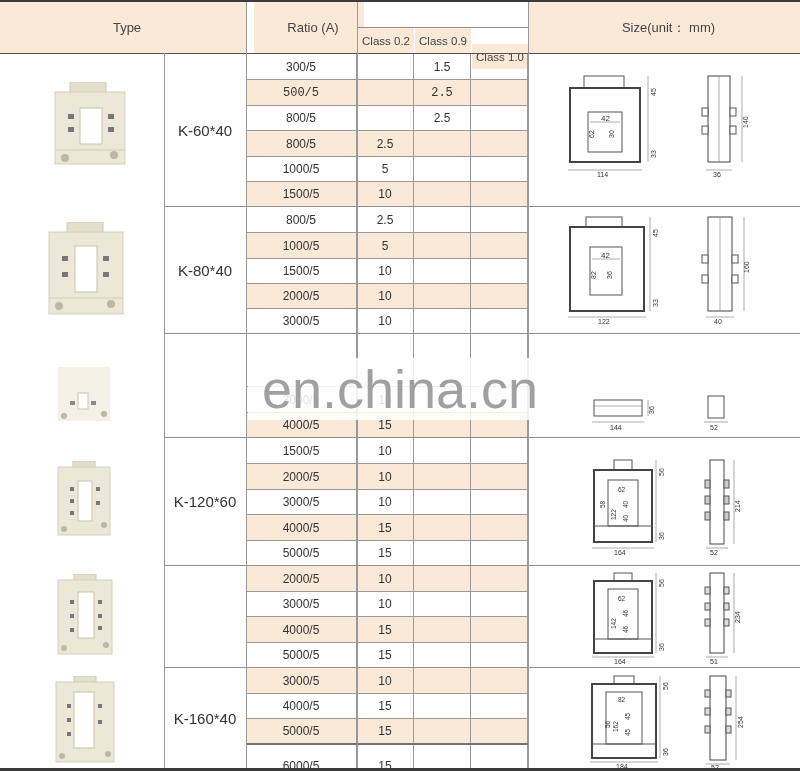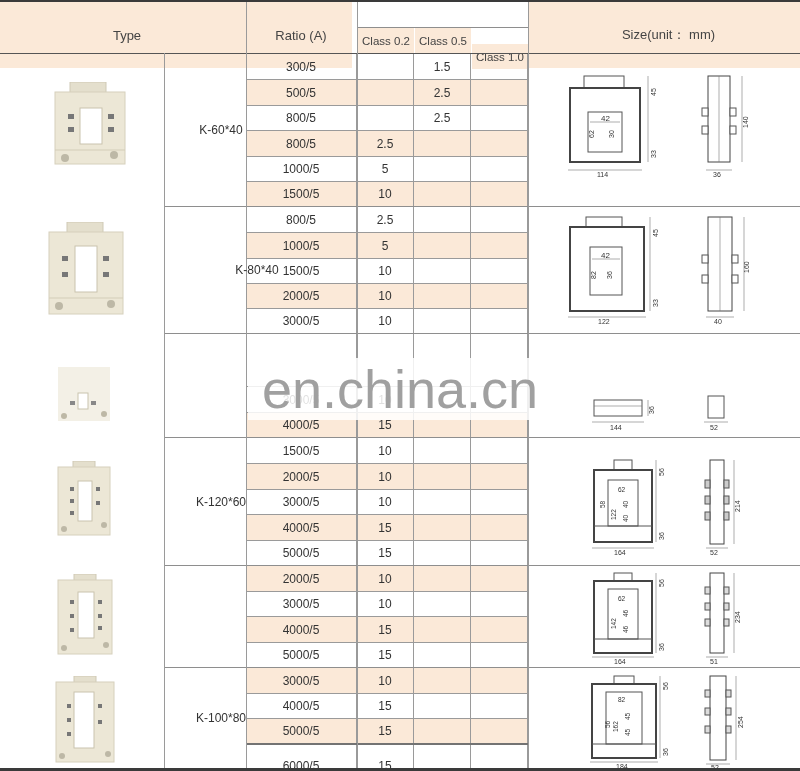--- a/index.html
+++ b/index.html
@@ -1,69 +1,69 @@
 <!DOCTYPE html>
 <html><head>
 <meta charset="utf-8">
 <style>
   html, body { margin:0; padding:0; background:#ffffff; }
   body { width:800px; height:771px; position:relative; overflow:hidden;
          font-family:"Liberation Sans", sans-serif; color:#333; }
   .tbl { position:absolute; left:0; top:0; width:800px; height:771px; }
   .topline { position:absolute; left:0; top:0; width:800px; height:2px; background:#3a3a3a; }
   .botline { position:absolute; left:0; top:768px; width:800px; height:3px; background:#3a3a3a; }
-  .hdr { position:absolute; top:2px; height:66px; background:#fbe9d8; box-sizing:border-box;
+  .hdr { position:absolute; top:2px; height:51px; background:#fbe9d8; box-sizing:border-box;
          display:flex; align-items:center; justify-content:center; font-size:13px; color:#444;padding-left:8px; }
   .hdr-sub { position:absolute; background:#fbe9d8; box-sizing:border-box;
          display:flex; align-items:center; justify-content:center; font-size:11.5px; color:#444; }
   .vline { position:absolute; width:1px; background:#9a9a9a; }
   .hline { position:absolute; height:1px; background:#8e8e8e; }
   .row { position:absolute; left:246px; width:282px; box-sizing:border-box; display:flex; }
   .row.alt { background:#fbe9d8; }
   .cell { box-sizing:border-box; display:flex; align-items:center; justify-content:center;
           font-size:12px; color:#333; border-right:1px solid #9a9a9a; }
   .c-ratio { width:111px; }
   .c-cls { width:57px; }
   .type-label { position:absolute; left:164px; width:82px; display:flex; align-items:center;
-                justify-content:center; font-size:12px; color:#333;margin-left:16px; }
+                justify-content:center; font-size:15px; color:#333; }
   .prod { position:absolute; }
   .watermark { position:absolute; left:0; top:340px; width:800px; height:80px;
                display:flex; align-items:flex-end; justify-content:center; pointer-events:none; }
   .watermark span { font-size:54px; color:#a0a0a0; letter-spacing:0px; margin-left:0px;
                     background:rgba(255,255,255,0.85); padding:0 14px; }
   svg text { font-family:"Liberation Sans", sans-serif; }
 </style>
 </head>
 <body>
 
 <div class="tbl">
   <div class="topline"></div>
 
   <div class="hdr" style="left:0;width:246px;">Type</div>
-  <div class="hdr" style="left:242px;width:110px;">Ratio (A)</div>
+  <div class="hdr" style="left:254px;width:110px;">Ratio (A)</div>
   <div class="hdr-sub" style="left:358px;top:28px;width:56px;height:25px;">Class 0.2</div>
-  <div class="hdr-sub" style="left:415px;top:28px;width:56px;height:25px;">Class 0.5</div>
+  <div class="hdr-sub" style="left:415px;top:28px;width:56px;height:25px;">Class 0.9</div>
   <div class="hdr-sub" style="left:472px;top:44px;width:56px;height:25px;">Class 1.0</div>
   <div class="hdr" style="left:529px;width:271px;text-align:right;">Size(unit： mm)</div>
   <div class="hline" style="left:358px;top:27px;width:170px;"></div>
   <div class="hline" style="left:0;top:53px;width:800px;background:#555;"></div>
 
   <div class="hline" style="left:164px;top:206px;width:636px;"></div>
   <div class="hline" style="left:164px;top:333px;width:636px;"></div>
   <div class="hline" style="left:164px;top:437px;width:636px;"></div>
   <div class="hline" style="left:164px;top:565px;width:636px;"></div>
   <div class="hline" style="left:164px;top:667px;width:636px;"></div>
 
   <div class="row" style="top:54px;height:25px;">
       <div class="cell c-ratio">300/5</div>
       <div class="cell c-cls"></div>
       <div class="cell c-cls">1.5</div>
       <div class="cell c-cls"></div>
     </div>
-  <div class="row alt" style="top:79px;height:26px;border-top:1px solid #9a9a9a;">
+  <div class="row alt" style="top:79px;height:26px;border-top:1px solid #9a9a9a;font-family:Liberation Mono, monospace;">
       <div class="cell c-ratio">500/5</div>
       <div class="cell c-cls"></div>
       <div class="cell c-cls">2.5</div>
       <div class="cell c-cls"></div>
     </div>
   <div class="row" style="top:105px;height:25px;border-top:1px solid #9a9a9a;">
       <div class="cell c-ratio">800/5</div>
       <div class="cell c-cls"></div>
       <div class="cell c-cls">2.5</div>
       <div class="cell c-cls"></div>
@@ -217,24 +217,24 @@
       <div class="cell c-cls"></div>
       <div class="cell c-cls"></div>
     </div>
 
   <div class="vline" style="left:246px;top:2px;height:766px;"></div>
   <div class="vline" style="left:164px;top:53px;height:715px;"></div>
   <div class="vline" style="left:357px;top:2px;height:766px;"></div>
   <div class="vline" style="left:528px;top:2px;height:766px;"></div>
 
   <div class="type-label" style="top:54px;height:152px;">K-60*40</div>
-  <div class="type-label" style="top:207px;height:126px;padding-left:36px;">K-80*40</div>
+  <div class="type-label" style="top:207px;height:126px;">K-80*40</div>
   <div class="type-label" style="top:334px;height:103px;"></div>
   <div class="type-label" style="top:438px;height:127px;">K-120*60</div>
-  <div class="type-label" style="top:668px;height:100px;">K-100*80</div>
+  <div class="type-label" style="top:668px;height:100px;">K-160*40</div>
 
   <svg class="prod" style="left:50px;top:82px;" width="80" height="92" viewBox="0 0 80 92">
     <rect x="20" y="0" width="36" height="12" fill="#e4dfcd" stroke="#cfc9b5"></rect>
     <rect x="5" y="10" width="70" height="72" fill="#ece7d6" stroke="#d6d0bc"></rect>
     <rect x="30" y="26" width="22" height="36" fill="#ffffff" stroke="#c9c3ae"></rect>
     <rect x="18" y="32" width="6" height="5" fill="#777"></rect>
       <rect x="18" y="45" width="6" height="5" fill="#777"></rect>
     <rect x="58" y="32" width="6" height="5" fill="#777"></rect>
       <rect x="58" y="45" width="6" height="5" fill="#777"></rect>
     <line x1="5" y1="68" x2="75" y2="68" stroke="#d3cdb8"></line>

